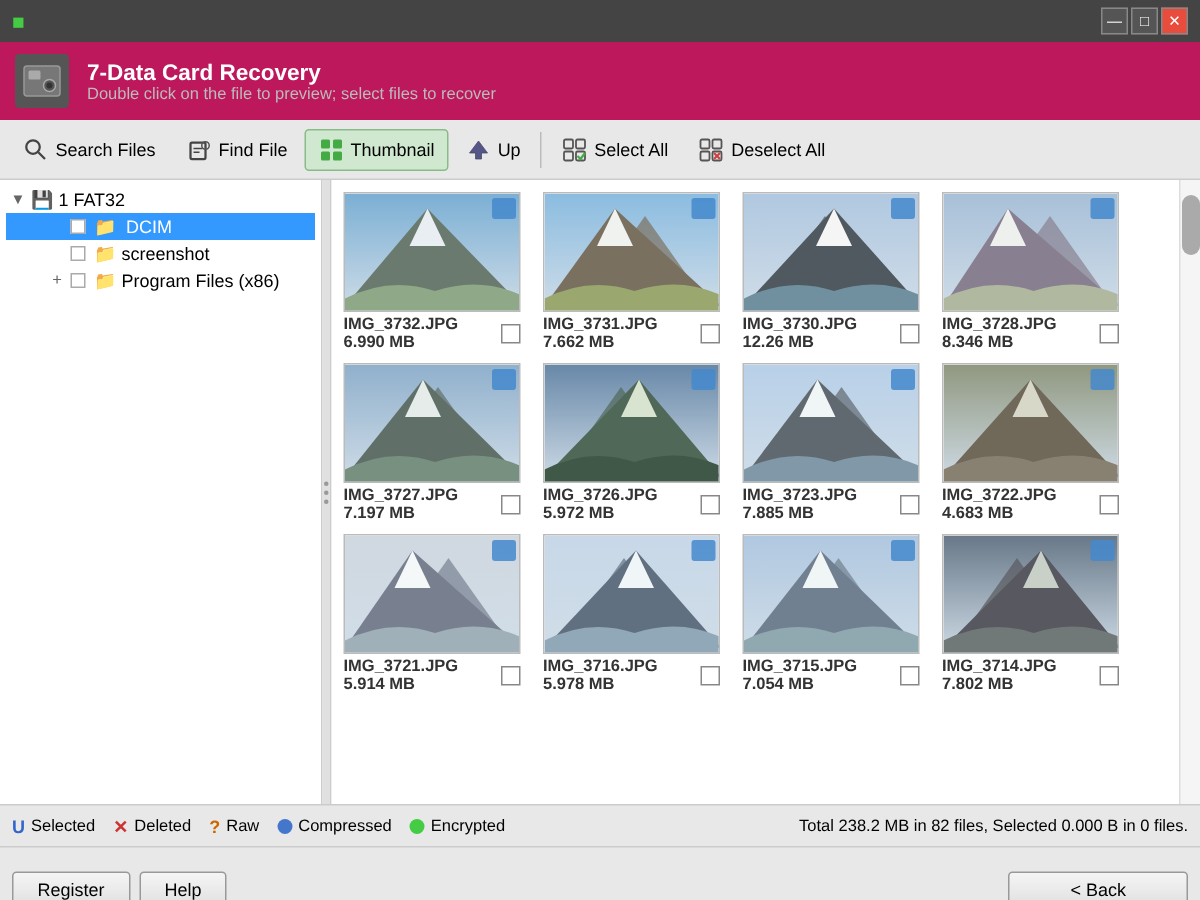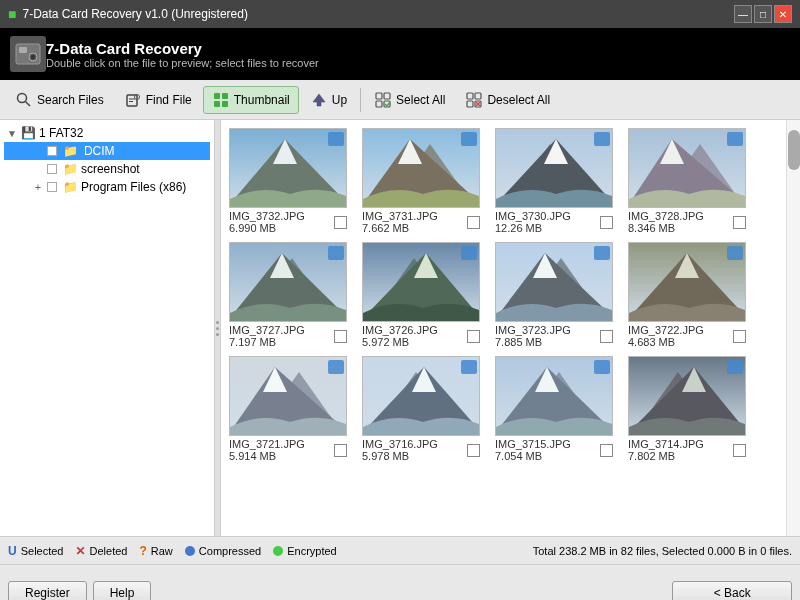--- a/index.html
+++ b/index.html
@@ -22,25 +22,26 @@
       width: 18px; height: 18px; border: 1px solid #888;
       display: flex; align-items: center; justify-content: center;
       font-size: 10px; cursor: pointer; color: white;
     }
     .title-btn.close { background: #e74c3c; }
     .title-btn.min { background: #555; }
     .title-btn.max { background: #555; }
 
     
     #header {
-      background: #000000;
+      background: #be185d;
       color: white;
       display: flex;
       align-items: center;
       padding: 6px 10px;
+      gap: 12px;
       height: 52px;
     }
     #header-icon {
       width: 36px; height: 36px;
       background: #555;
       border-radius: 3px;
       display: flex; align-items: center; justify-content: center;
       font-size: 20px;
       color: #aaa;
     }
@@ -142,21 +143,21 @@
       width: 118px;
       height: 80px;
       position: relative;
       overflow: hidden;
       border: 1px solid #bbb;
     }
     .thumb-bottom {
       display: flex; align-items: center; justify-content: space-between;
       width: 118px; margin-top: 2px;
     }
-    .thumb-info { font-size: 11px; color: #333; }
+    .thumb-info { font-size: 11px; color: #333; font-weight: bold; }
     .thumb-check {
       width: 13px; height: 13px;
       border: 1px solid #888;
       background: white;
     }
 
     
     #statusbar {
       background: #e8e8e8;
       border-top: 1px solid #ccc;
@@ -204,21 +205,20 @@
       border-right: 1px solid #ccc;
     }
     .resize-dot { width: 3px; height: 3px; background: #999; border-radius: 50%; }
   </style>
 </head>
 <body>
 
 <div id="titlebar">
   <div id="titlebar-left">
     <span style="color:#4c4; font-size:14px;">■</span>
-    <span>7-Data Card Recovery v1.0 (Unregistered)</span>
   </div>
   <div id="titlebar-controls">
     <div class="title-btn min">—</div>
     <div class="title-btn max">□</div>
     <div class="title-btn close">✕</div>
   </div>
 </div>
 
 <div id="header">
   <div id="header-icon">

